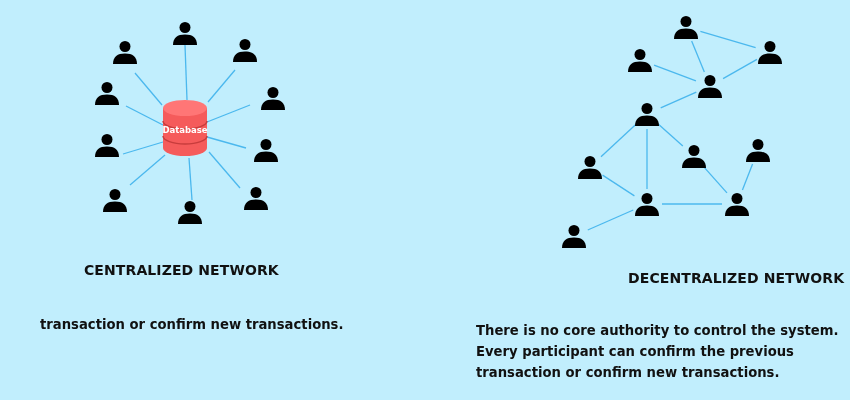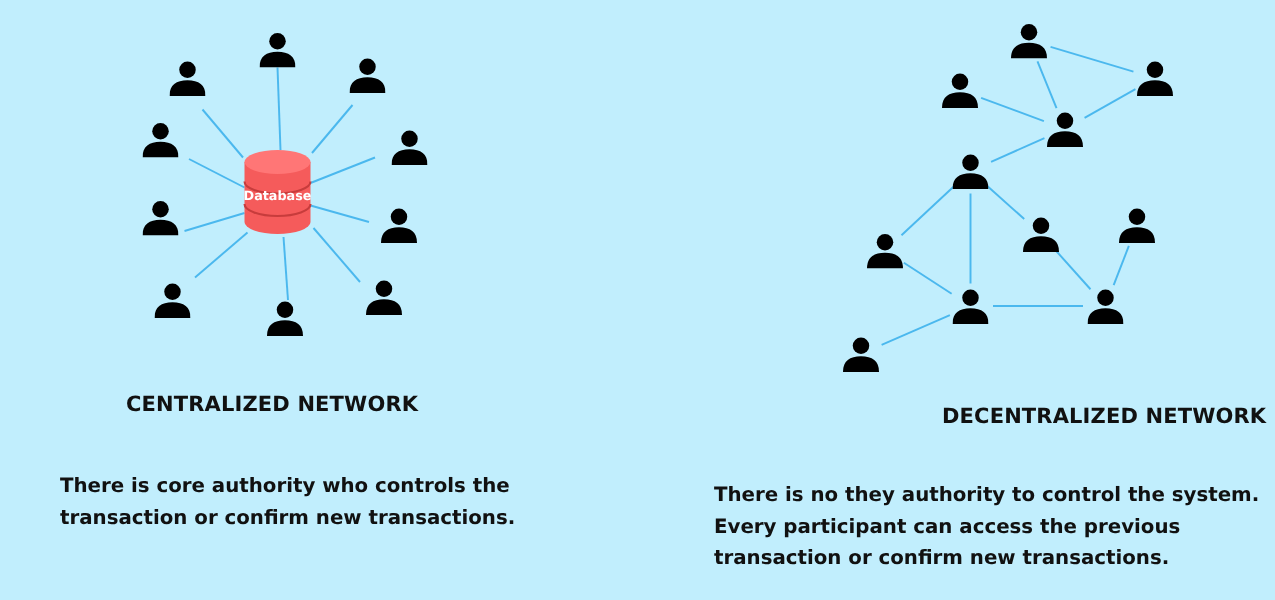--- a/index.html
+++ b/index.html
@@ -86,22 +86,21 @@
       <use href="#user-sym" x="682" y="144" width="24" height="24" fill="#000000"></use>
       <use href="#user-sym" x="746" y="138" width="24" height="24" fill="#000000"></use>
       <use href="#user-sym" x="635" y="192" width="24" height="24" fill="#000000"></use>
       <use href="#user-sym" x="725" y="192" width="24" height="24" fill="#000000"></use>
       <use href="#user-sym" x="562" y="224" width="24" height="24" fill="#000000"></use>
     </g>
 </svg>
 
 <div class="title" style="left:84px; top:262px;">CENTRALIZED NETWORK</div>
 <div class="desc" style="left:40px; top:314px;">
-  <span>There is core authority who controls the</span>
   <span>transaction or confirm new transactions.</span>
 </div>
 
 <div class="title" style="left:585px; top:270px;margin-left:43px;">DECENTRALIZED NETWORK</div>
 <div class="desc" style="left:476px; top:320px;">
-  <span>There is no they authority to control the system.</span>
-  <span>Every participant can access the previous</span>
+  <span>There is no core authority to control the system.</span>
+  <span>Every participant can confirm the previous</span>
   <span>transaction or confirm new transactions.</span>
 </div>
 
 </body></html>

